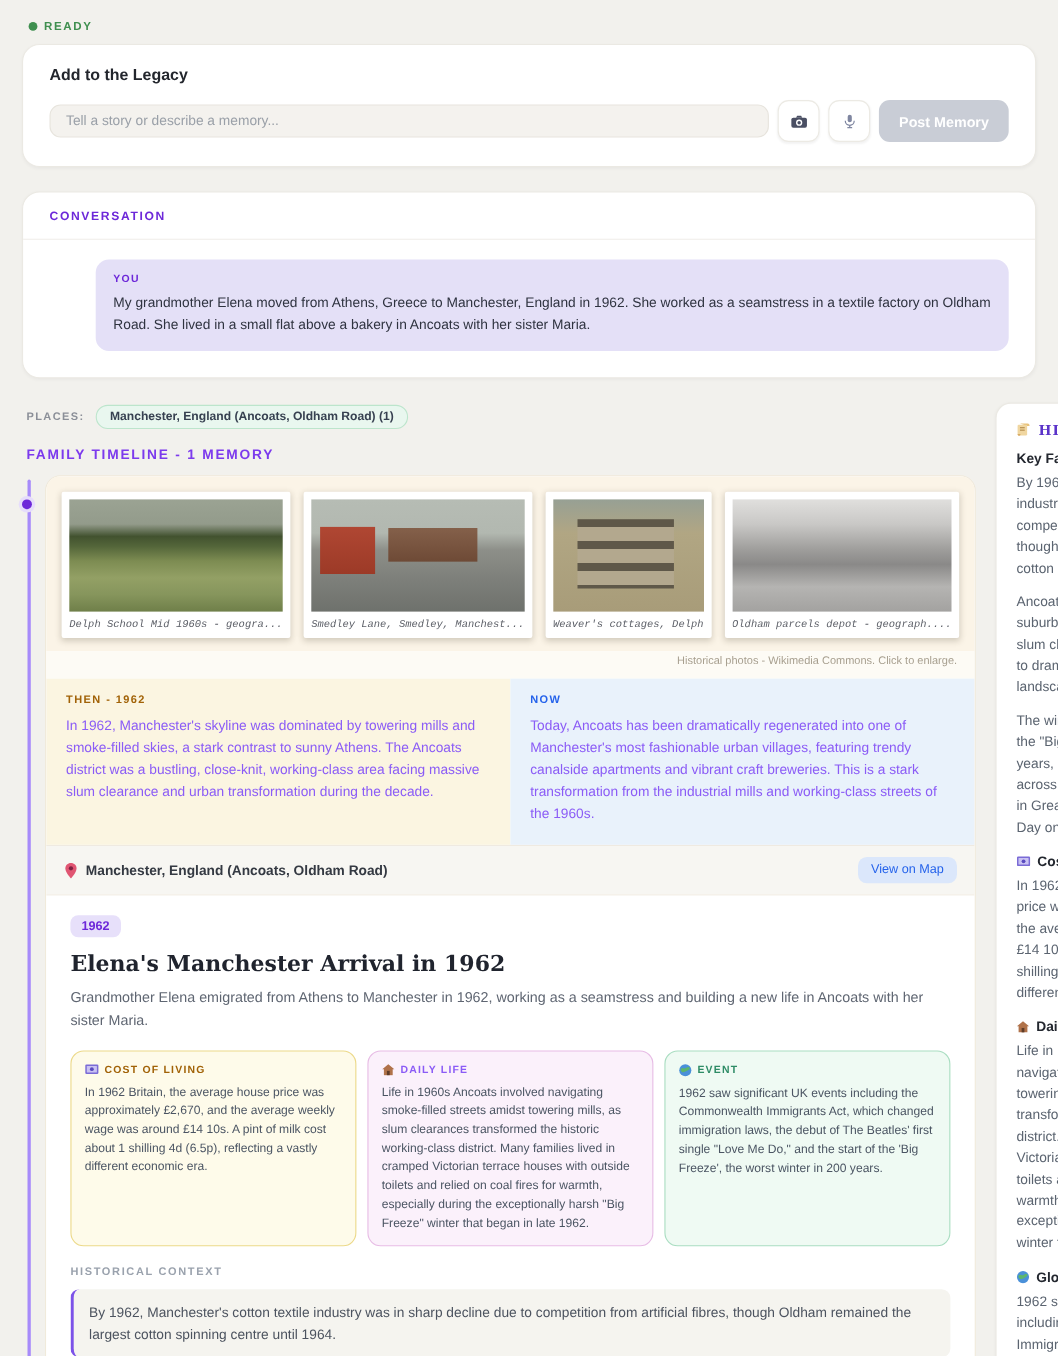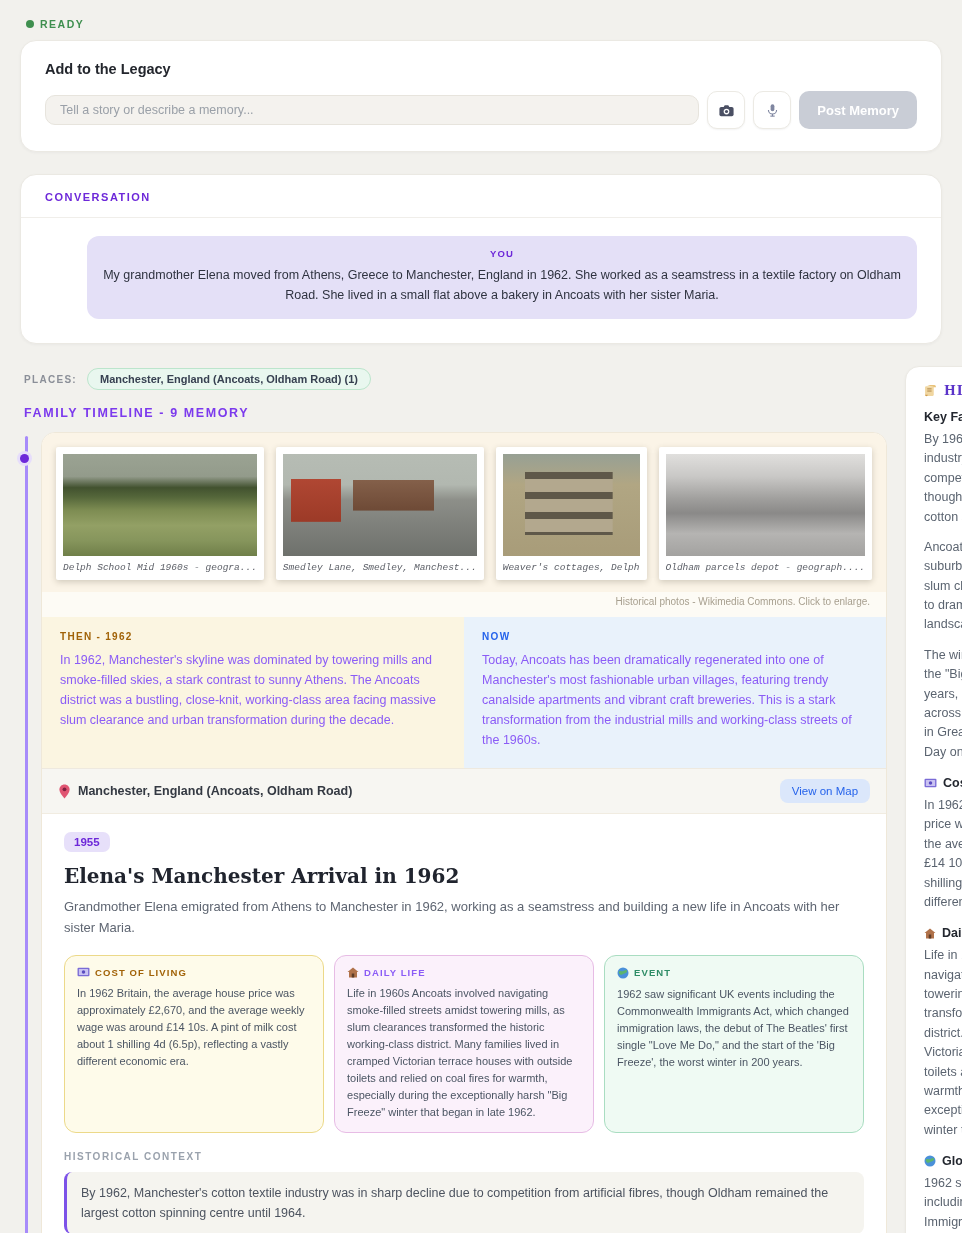--- a/index.html
+++ b/index.html
@@ -32,21 +32,21 @@
   }
   .post-btn {
     height:38px; padding:0 18px; background:#c9cdd6; border:none; border-radius:10px;
     color:#fff; font-weight:bold; font-size:13px; cursor:default;
   }
 
   
   .conversation { margin-bottom:22px; }
   .conv-head { padding:12px 24px; border-bottom:1px solid #f0eeea; }
   .conv-title { font-size:11px; font-weight:bold; letter-spacing:1.5px; color:#6d28d9; }
-  .conv-body { padding:18px 24px 24px 24px;text-align:center; }
+  .conv-body { padding:18px 24px 24px 24px; }
   .msg-bubble { background:#e4e0f7; border-radius:12px; padding:12px 16px 14px 16px; margin-left:42px; }
   .msg-sender { font-size:9.5px; font-weight:bold; letter-spacing:1.2px; color:#6d28d9; margin-bottom:6px; }
   .msg-text { font-size:12.5px; line-height:1.6; color:#2f3340; }
 
   
   .main-grid { display:grid; grid-template-columns:1fr 252px; gap:18px; align-items:start; }
 
   
   .places-row { display:flex; align-items:center; gap:10px; padding:2px 4px 12px 4px; }
   .places-label { font-size:10px; font-weight:bold; letter-spacing:1.3px; color:#8b8f98; }
@@ -176,21 +176,21 @@
   </div>
 </div>
 
 <div class="main-grid">
 
   <div>
     <div class="places-row">
       <span class="places-label">PLACES:</span>
       <span class="place-chip">Manchester, England (Ancoats, Oldham Road) (1)</span>
     </div>
-    <div class="tl-header">FAMILY TIMELINE - 9 MEMORY</div>
+    <div class="tl-header">FAMILY TIMELINE - 1 MEMORY</div>
 
     <div class="timeline">
       <div class="tl-line"></div>
       <div class="tl-dot"></div>
 
       <div class="memory-card">
 
         <div class="photo-strip">
           <div class="polaroid">
             <div class="photo photo-1"></div>
@@ -227,21 +227,21 @@
             <svg width="13" height="15" viewBox="0 0 24 28">
                 <path d="M12 1C6.5 1 2.5 5 2.5 10.2 2.5 17 12 27 12 27s9.5-10 9.5-16.8C21.5 5 17.5 1 12 1z" fill="#e05572"></path>
                 <circle cx="12" cy="10" r="3.6" fill="#7e2040"></circle>
               </svg>
           </span>
           <span class="location-text">Manchester, England (Ancoats, Oldham Road)</span>
           <button class="map-btn">View on Map</button>
         </div>
 
         <div class="memory-body">
-          <span class="year-chip">1955</span>
+          <span class="year-chip">1962</span>
           <h3 class="memory-title">Elena's Manchester Arrival in 1962</h3>
           <p class="memory-desc">Grandmother Elena emigrated from Athens to Manchester in 1962, working as a seamstress and building a new life in Ancoats with her sister Maria.</p>
 
           <div class="fact-grid">
             <div class="fact-card fact-cost">
               <div class="fact-label">
                 <span class="svgicon">
                   <svg width="13" height="10" viewBox="0 0 24 18">
                       <rect x="1" y="1" width="22" height="16" rx="2" fill="#7a6bd6"></rect>
                       <rect x="3.5" y="3.5" width="17" height="11" rx="1" fill="#c9c2f2"></rect>

